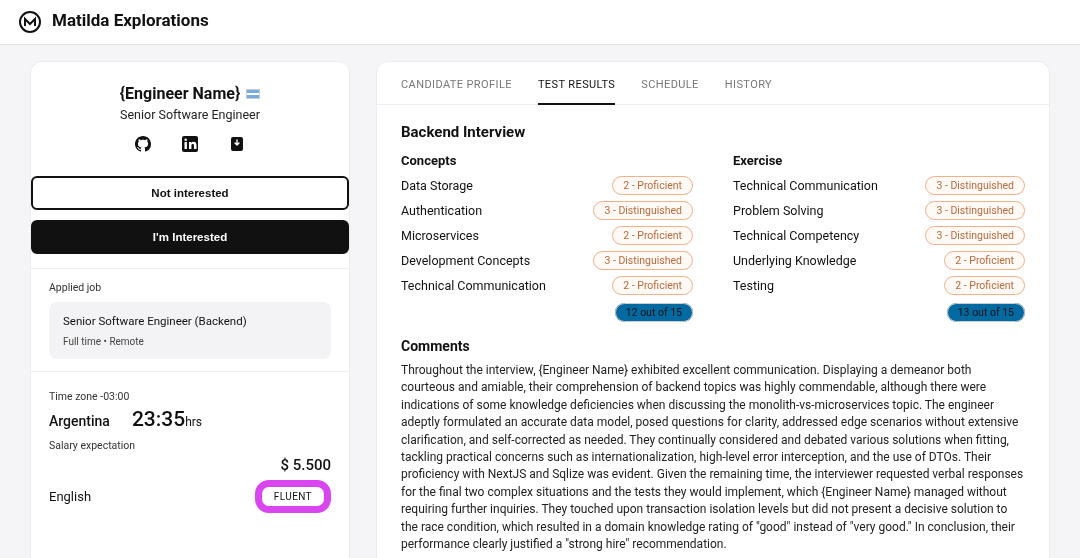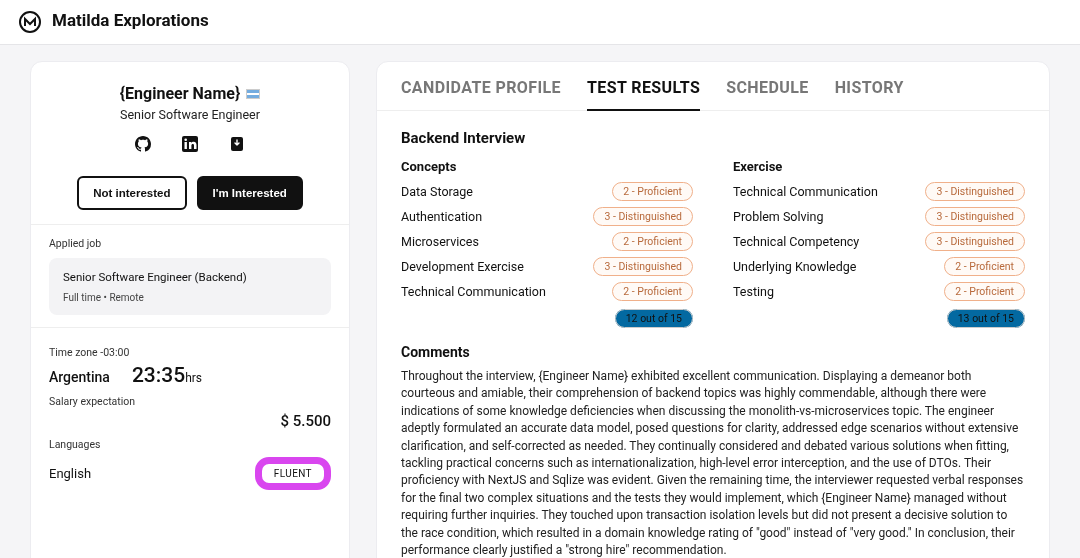--- a/index.html
+++ b/index.html
@@ -8,42 +8,42 @@
 .header .logo { width: 24px; height: 24px; margin-right: 10px; }
 .header .title { font-size: 17px; font-weight: 700; }
 .wrap { display: flex; gap: 26px; padding: 16px 30px; }
 .card { background: #fff; border-radius: 12px; border: 1px solid #ececf0; }
 .side { width: 320px; padding: 0; display: flex; flex-direction: column; }
 .side-top { padding: 22px 18px 14px; text-align: center; }
 .eng-name { font-size: 16px; font-weight: 700; margin-bottom: 4px; display: inline-flex; align-items: center; gap: 6px; justify-content: center; }
 .role { font-size: 12.5px; color: #222; margin-bottom: 14px; }
 .socials { display: flex; justify-content: space-around; padding: 0 70px; }
 .socials .ic { width: 16px; height: 16px; cursor: pointer; }
-.btns { display: flex; gap: 10px; justify-content: center; padding: 10px 0 14px; border-bottom: 1px solid #eee; }
+.btns { display: flex; gap: 10px; justify-content: center; padding: 10px 0 14px; border-bottom: 1px solid #eee; flex-direction: column; }
 .btn { font-size: 11.5px; padding: 9px 14px; border-radius: 6px; cursor: pointer; font-weight: 600; }
 .btn-outline { background: #fff; border: 2px solid #111; color: #111; }
 .btn-solid { background: #111; border: 2px solid #111; color: #fff; }
 .applied { padding: 12px 18px 6px; }
 .applied-label { font-size: 10.5px; color: #333; margin-bottom: 8px; }
 .applied-box { background: #f3f3f5; border-radius: 8px; padding: 12px 14px; }
 .applied-title { font-size: 11.5px; margin-bottom: 8px; }
 .applied-sub { font-size: 10px; color: #444; }
 .meta { padding: 10px 18px 18px; border-top: 1px solid #eee; margin-top: 6px; }
 .meta-label { font-size: 10.5px; color: #333; margin-bottom: 4px; margin-top: 8px; }
 .tz-row { display: flex; align-items: baseline; gap: 22px; }
 .country { font-size: 14px; font-weight: 500; }
 .time { font-size: 21px; font-weight: 500; }
 .hrs { font-size: 12px; }
 .salary { font-size: 15px; font-weight: 500; margin-top: 2px; text-align: right; }
 .lang-row { display: flex; justify-content: space-between; align-items: center; margin-top: 6px; }
 .lang-name { font-size: 13px; }
 .pill { border: 7px solid #d946ef; border-radius: 14px; padding: 4px 12px; font-size: 10px; letter-spacing: 0.4px; }
 .main { flex: 1; padding: 0; }
 .tabs { display: flex; gap: 26px; padding: 16px 24px 0; border-bottom: 1px solid #eee; }
-.tab { font-size: 16px; font-weight: 700; letter-spacing: 0.4px; color: #777; padding-bottom: 12px; cursor: pointer; }
+.tab { font-size: 11px; font-weight: 400; letter-spacing: 0.4px; color: #777; padding-bottom: 12px; cursor: pointer; }
 .tab.active { color: #111; border-bottom: 2px solid #111; margin-bottom: -1px; }
 .content { padding: 18px 24px; }
 .sec-title { font-size: 15px; font-weight: 700; margin-bottom: 12px; }
 .cols { display: flex; gap: 40px; }
 .col { flex: 1; }
 .col-head { font-size: 13px; font-weight: 700; margin-bottom: 8px; }
 .row { display: flex; justify-content: space-between; align-items: center; margin-bottom: 6px; }
 .row-label { font-size: 12.5px; }
 .badge { border: 1px solid #f0b08a; color: #b86a3c; background: #fffaf6; border-radius: 12px; padding: 2px 10px; font-size: 10.5px; }
 .score { text-align: right; margin-top: 6px; }
@@ -108,21 +108,20 @@
       </div>
     </div>
     <div class="meta">
       <div class="meta-label">Time zone -03:00</div>
       <div class="tz-row">
         <span class="country">Argentina</span>
         <span><span class="time">23:35</span><span class="hrs">hrs</span></span>
       </div>
       <div class="meta-label">Salary expectation</div>
       <div class="salary">$ 5.500</div>
-      <div class="meta-label">Languages</div>
       <div class="lang-row">
         <span class="lang-name">English</span>
         <span class="pill">FLUENT</span>
       </div>
     </div>
   </div>
 
   <div class="card main">
     <div class="tabs">
       <div class="tab">CANDIDATE PROFILE</div>
@@ -142,21 +141,21 @@
               </div>
               <div class="row">
                 <span class="row-label">Authentication</span>
                 <span class="badge">3 - Distinguished</span>
               </div>
               <div class="row">
                 <span class="row-label">Microservices</span>
                 <span class="badge">2 - Proficient</span>
               </div>
               <div class="row">
-                <span class="row-label">Development Exercise</span>
+                <span class="row-label">Development Concepts</span>
                 <span class="badge">3 - Distinguished</span>
               </div>
               <div class="row">
                 <span class="row-label">Technical Communication</span>
                 <span class="badge">2 - Proficient</span>
               </div>
             </div>
           <div class="score"><span class="badge">12 out of 15</span></div>
         </div>
         <div class="col">

